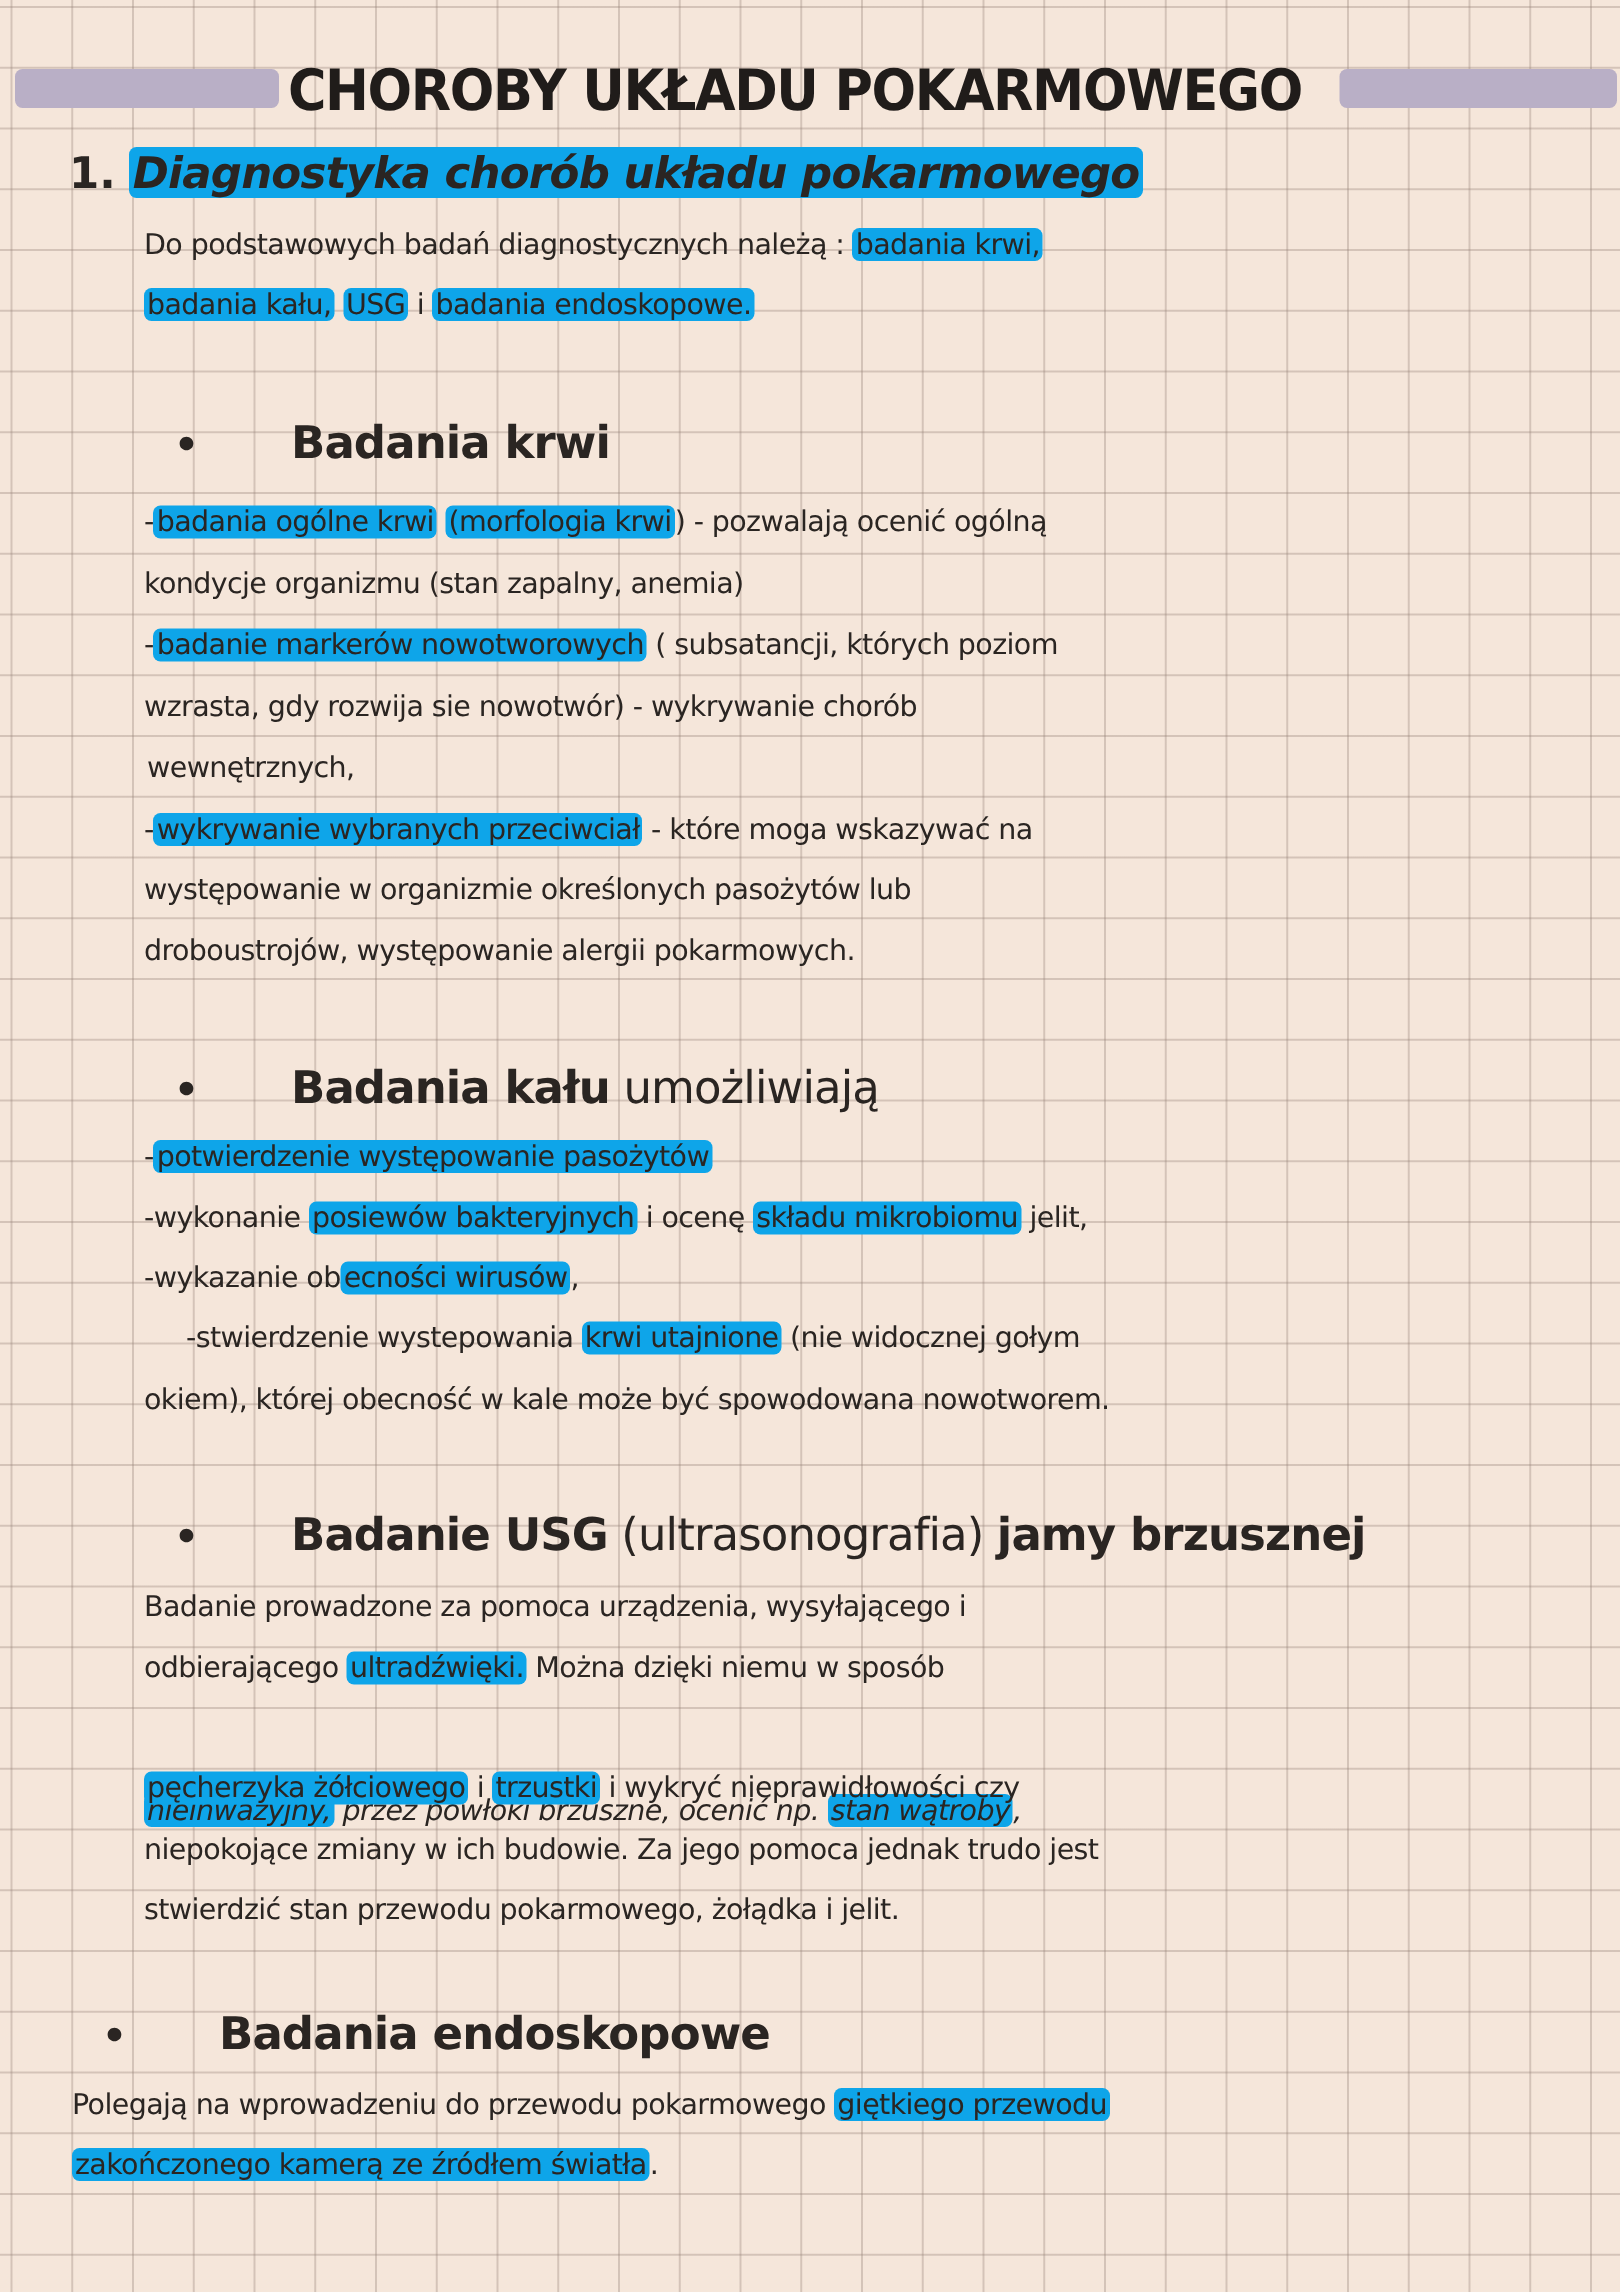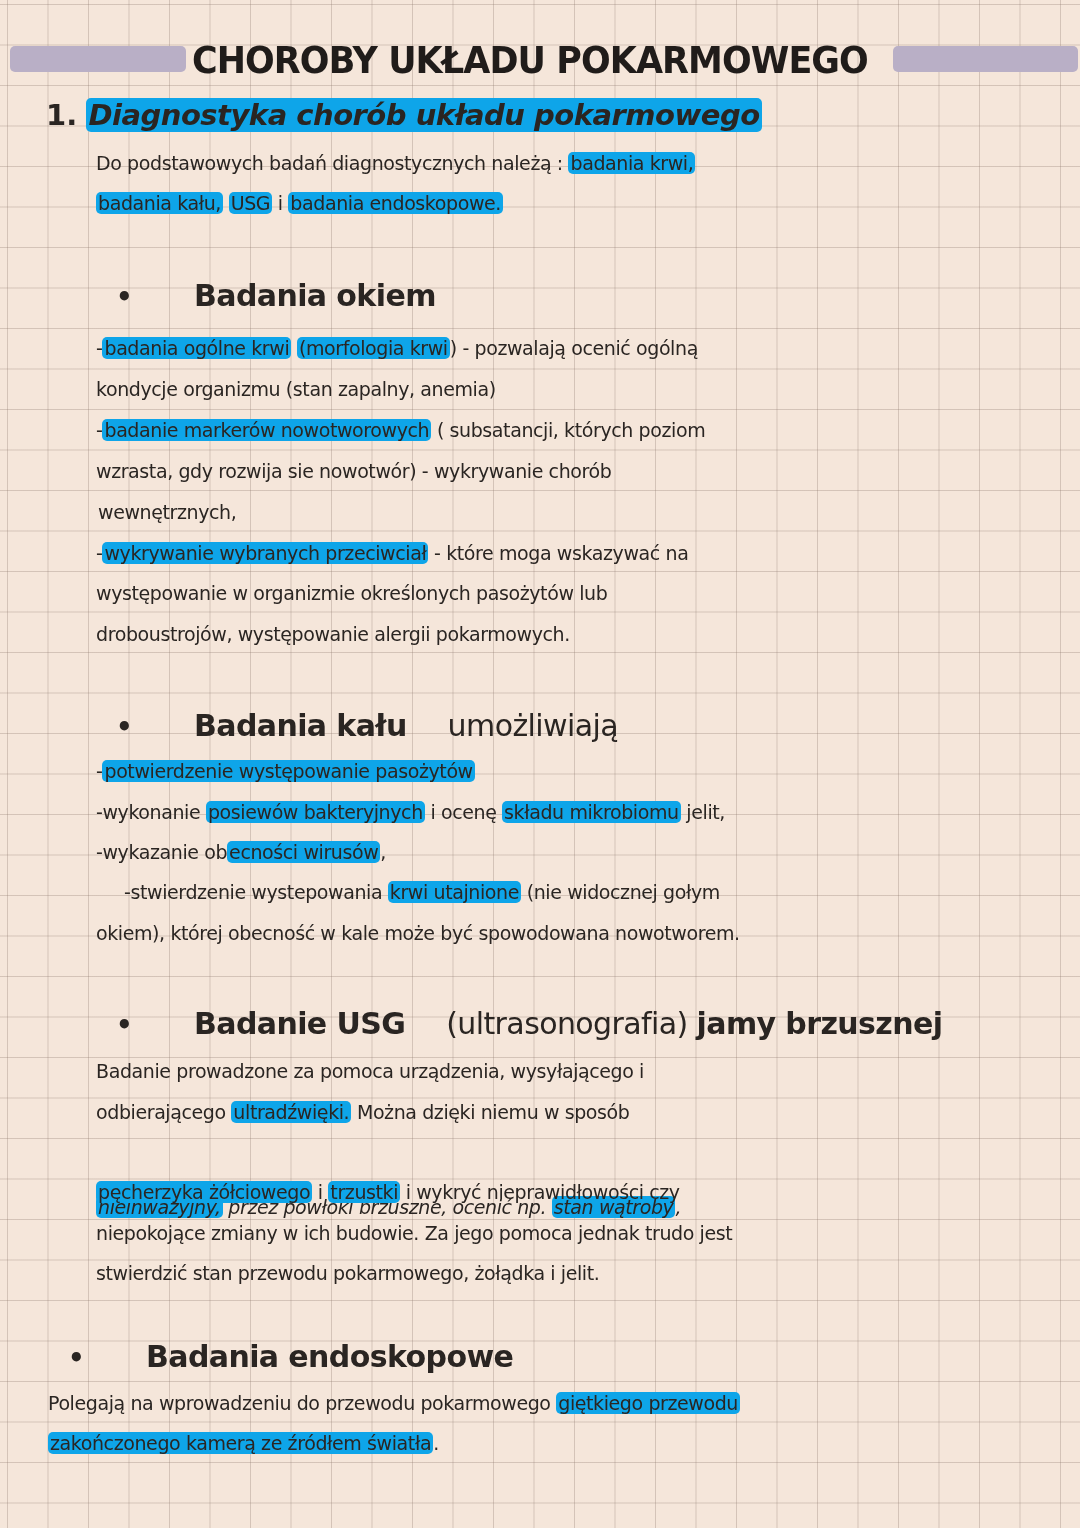--- a/index.html
+++ b/index.html
@@ -35,40 +35,40 @@
   .hl { background: #0ea5e9; border-radius: 5px; padding: 0 2px; }
   .line {
     position: absolute; font-size: 19px; white-space: nowrap;
     letter-spacing: -0.4px; line-height: 30px;
   }
   .bullet-head {
     position: absolute; white-space: nowrap; font-size: 30px; font-weight: bold;
     letter-spacing: -0.6px;
   }
   .bullet-dot { display: inline-block; width: 78px; font-size: 26px; }
-  .normal { font-weight: normal; margin-left: 32px; }
+  .normal { font-weight: normal; }
 </style>
 </head>
 <body>
 
 <div class="title-bar" style="left:10px;width:176px;"></div>
 <div class="title-bar" style="left:893px;width:185px;"></div>
 <div class="title">CHOROBY UKŁADU POKARMOWEGO</div>
 
 <div class="h1">
   <span class="num">1.</span>
   <span class="txt hl">Diagnostyka chorób układu pokarmowego</span>
 </div>
 
 <div id="intro">
     <div class="line" style="top: 148px; left: 96px;"><span>Do podstawowych badań diagnostycznych należą : </span><span class="hl">badania krwi,</span></div>
     <div class="line" style="top: 188px; left: 96px;"><span class="hl">badania kału,</span><span> </span><span class="hl">USG</span><span> i </span><span class="hl">badania endoskopowe.</span></div>
   </div>
 <div id="subs">
-    <div class="bullet-head" style="top: 278px; left: 116px;"><span class="bullet-dot">•</span><span>Badania okiem</span></div>
+    <div class="bullet-head" style="top: 278px; left: 116px;"><span class="bullet-dot">•</span><span>Badania krwi</span></div>
     <div class="line" style="top: 333px; left: 96px;"><span>-</span><span class="hl">badania ogólne krwi</span><span> </span><span class="hl">(morfologia krwi</span><span>) - pozwalają ocenić ogólną</span></div>
     <div class="line" style="top: 374px; left: 96px;"><span>kondycje organizmu (stan zapalny, anemia)</span></div>
     <div class="line" style="top: 415px; left: 96px;"><span>-</span><span class="hl">badanie markerów nowotworowych</span><span> ( subsatancji, których poziom</span></div>
     <div class="line" style="top: 456px; left: 96px;"><span>wzrasta, gdy rozwija sie nowotwór) - wykrywanie chorób</span></div>
     <div class="line" style="top: 497px; left: 98px;"><span>wewnętrznych,</span></div>
     <div class="line" style="top: 538px; left: 96px;"><span>-</span><span class="hl">wykrywanie wybranych przeciwciał</span><span> - które moga wskazywać na</span></div>
     <div class="line" style="top: 578px; left: 96px;"><span>występowanie w organizmie określonych pasożytów lub</span></div>
     <div class="line" style="top: 619px; left: 96px;"><span>droboustrojów, występowanie alergii pokarmowych.</span></div>
     <div class="bullet-head" style="top: 708px; left: 116px;"><span class="bullet-dot">•</span><span>Badania kału</span><span class="normal"> umożliwiają</span></div>
     <div class="line" style="top: 756px; left: 96px;"><span>-</span><span class="hl">potwierdzenie występowanie pasożytów</span></div>

